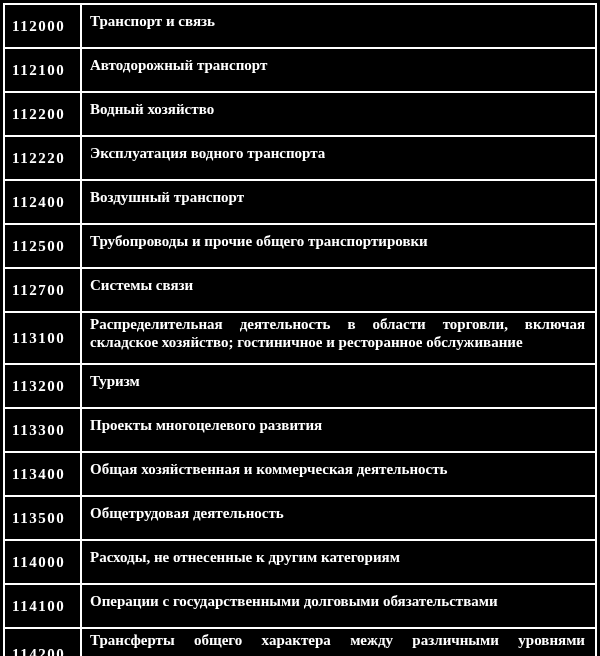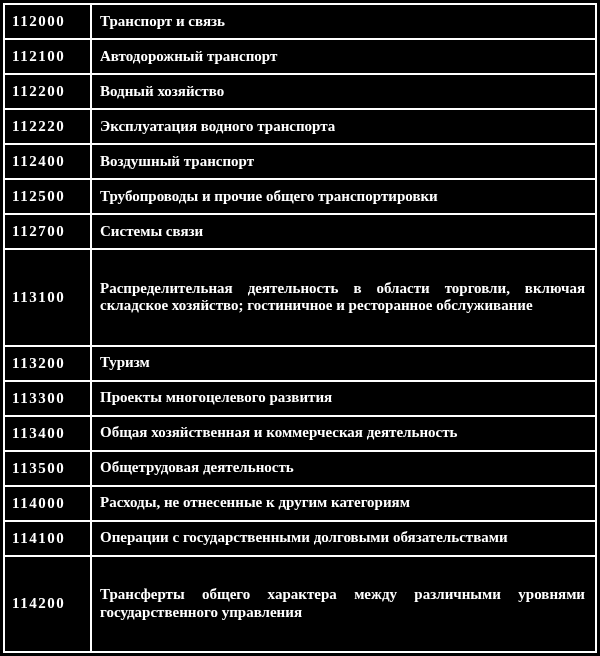--- a/index.html
+++ b/index.html
@@ -31,26 +31,26 @@
   table.classification td {
     border: 2px solid #ffffff;
     color: #ffffff;
     font-weight: bold;
     font-size: 15px;
     vertical-align: middle;
     overflow: hidden;
   }
   td.code-cell {
     width: 64px;
-    padding: 2px 14px 2px 7px;
+    padding: 2px 4px 2px 7px;
     letter-spacing: 1.5px;
     white-space: nowrap;
   }
   td.label-cell {
-    padding: 3px 10px 3px 8px;
+    padding: 3px 10px 12px 8px;
     text-align: justify;
     line-height: 1.18;
     border-radius: 7px;
   }
   tr.row-single td {
     height: 27px;
   }
 </style>
 </head>
 <body>

